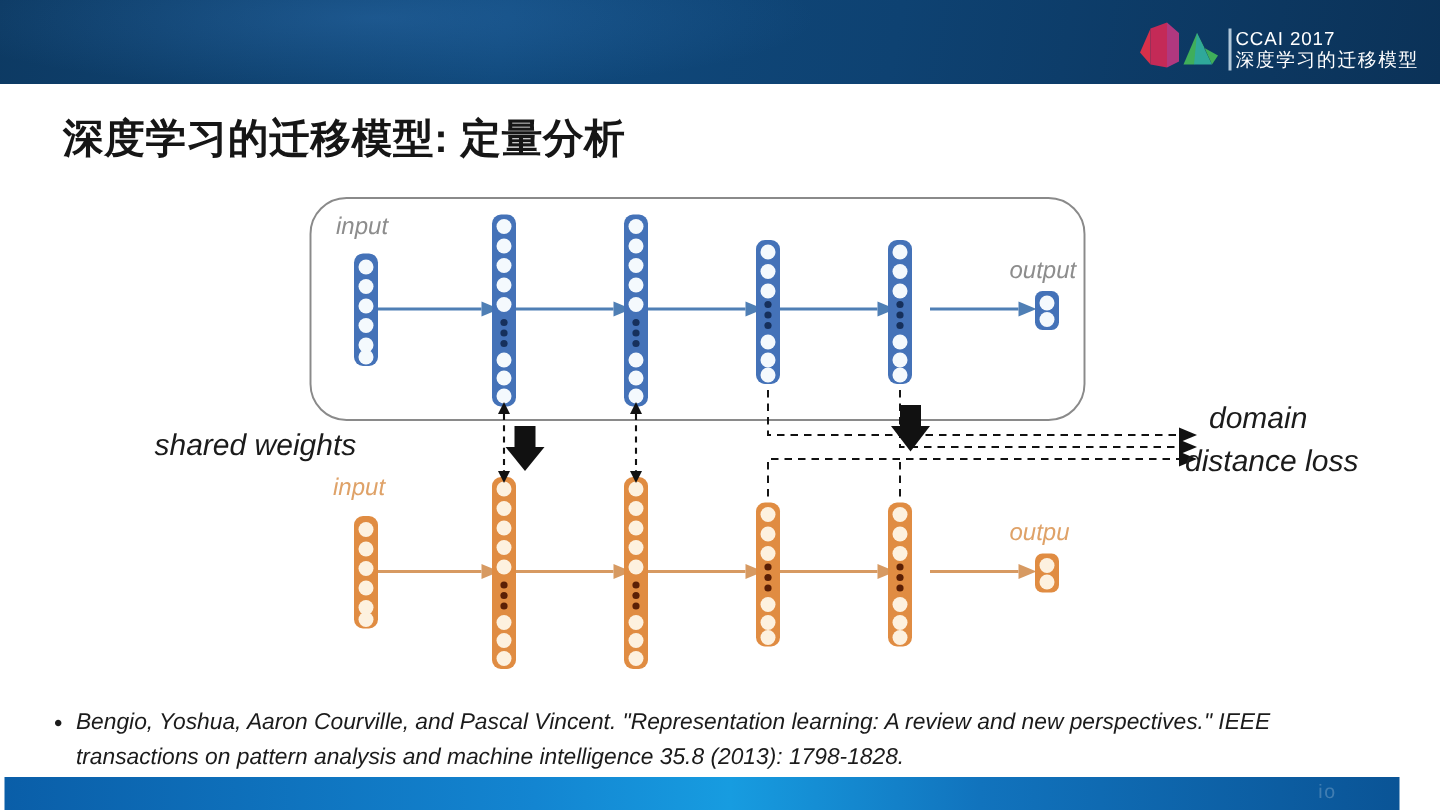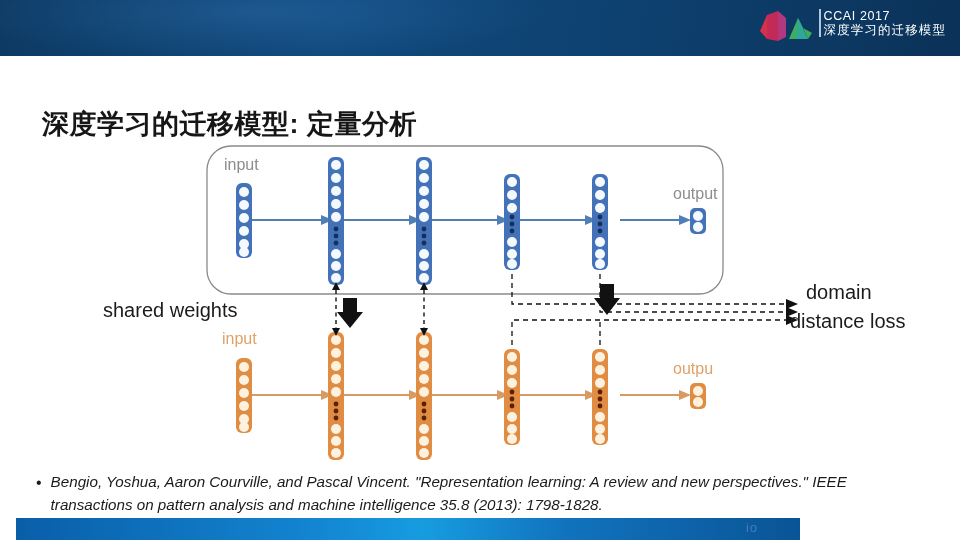--- a/index.html
+++ b/index.html
@@ -14,52 +14,52 @@
   .header{
     position:absolute;left:0;top:0;width:960px;height:56px;
     background:linear-gradient(100deg,#0d3a63 0%,#10497c 35%,#0e4272 62%,#0b3258 100%);
     overflow:hidden;
   }
   .header:after{
     content:"";position:absolute;left:0;top:0;width:960px;height:56px;
     background:radial-gradient(ellipse 420px 70px at 250px 12px,rgba(60,130,200,.30),rgba(0,0,0,0) 70%);
   }
   .logo{
-    position:absolute;right:14px;top:9px;height:38px;display:flex;align-items:flex-start;gap:3px;z-index:3;
+    position:absolute;right:14px;top:9px;height:38px;display:flex;align-items:flex-end;gap:3px;z-index:3;
   }
   .logo-mark{position:relative;width:58px;height:34px;}
   .logo-mark svg{display:block;}
   .logo-div{width:2px;height:28px;background:#cfe0ef;opacity:.85;}
   .logo-text{display:flex;flex-direction:column;justify-content:center;line-height:1.12;}
   .logo-en{color:#ffffff;font-size:12.5px;letter-spacing:.6px;font-weight:400;}
   .logo-cn{color:#ffffff;font-size:12.5px;letter-spacing:1.1px;font-weight:400;}
 
   
   .title{
     position:absolute;left:42px;top:74px;
-    font-size:27px;font-weight:bold;color:#161616;letter-spacing:.5px;white-space:nowrap;margin-top:32px;
-  }
-
-  
-  .diagram{position:absolute;left:0;top:132px;width:960px;height:340px;}
+    font-size:27px;font-weight:bold;color:#161616;letter-spacing:.5px;white-space:nowrap;
+  }
+
+  
+  .diagram{position:absolute;left:0;top:118px;width:960px;height:340px;font-style:italic;}
   .diagram svg{display:block;}
 
   .lbl{font-family:"Liberation Sans",sans-serif;}
 
   
   .cite{
     position:absolute;left:36px;top:470px;width:880px;
     display:flex;gap:9px;align-items:flex-start;
   }
   .cite-bullet{color:#1b1b1b;font-size:16px;line-height:1.45;padding-top:1px;}
   .cite-text{color:#1b1b1b;font-size:15.2px;line-height:1.52;font-style:italic;}
 
   
   .footer{
-    position:absolute;left:16px;bottom:0;width:784px;height:22px;
+    position:absolute;left:3px;bottom:0;width:930px;height:22px;
     background:linear-gradient(90deg,#0a5ea8 0%,#1385d1 38%,#179ce0 52%,#1173bd 70%,#0a5496 100%);
     overflow:hidden;
   }
   .footer-wm{
     position:absolute;right:42px;top:2px;color:rgba(255,255,255,.22);
     font-size:13px;letter-spacing:1px;
   }
 </style>
 </head>
 <body>

